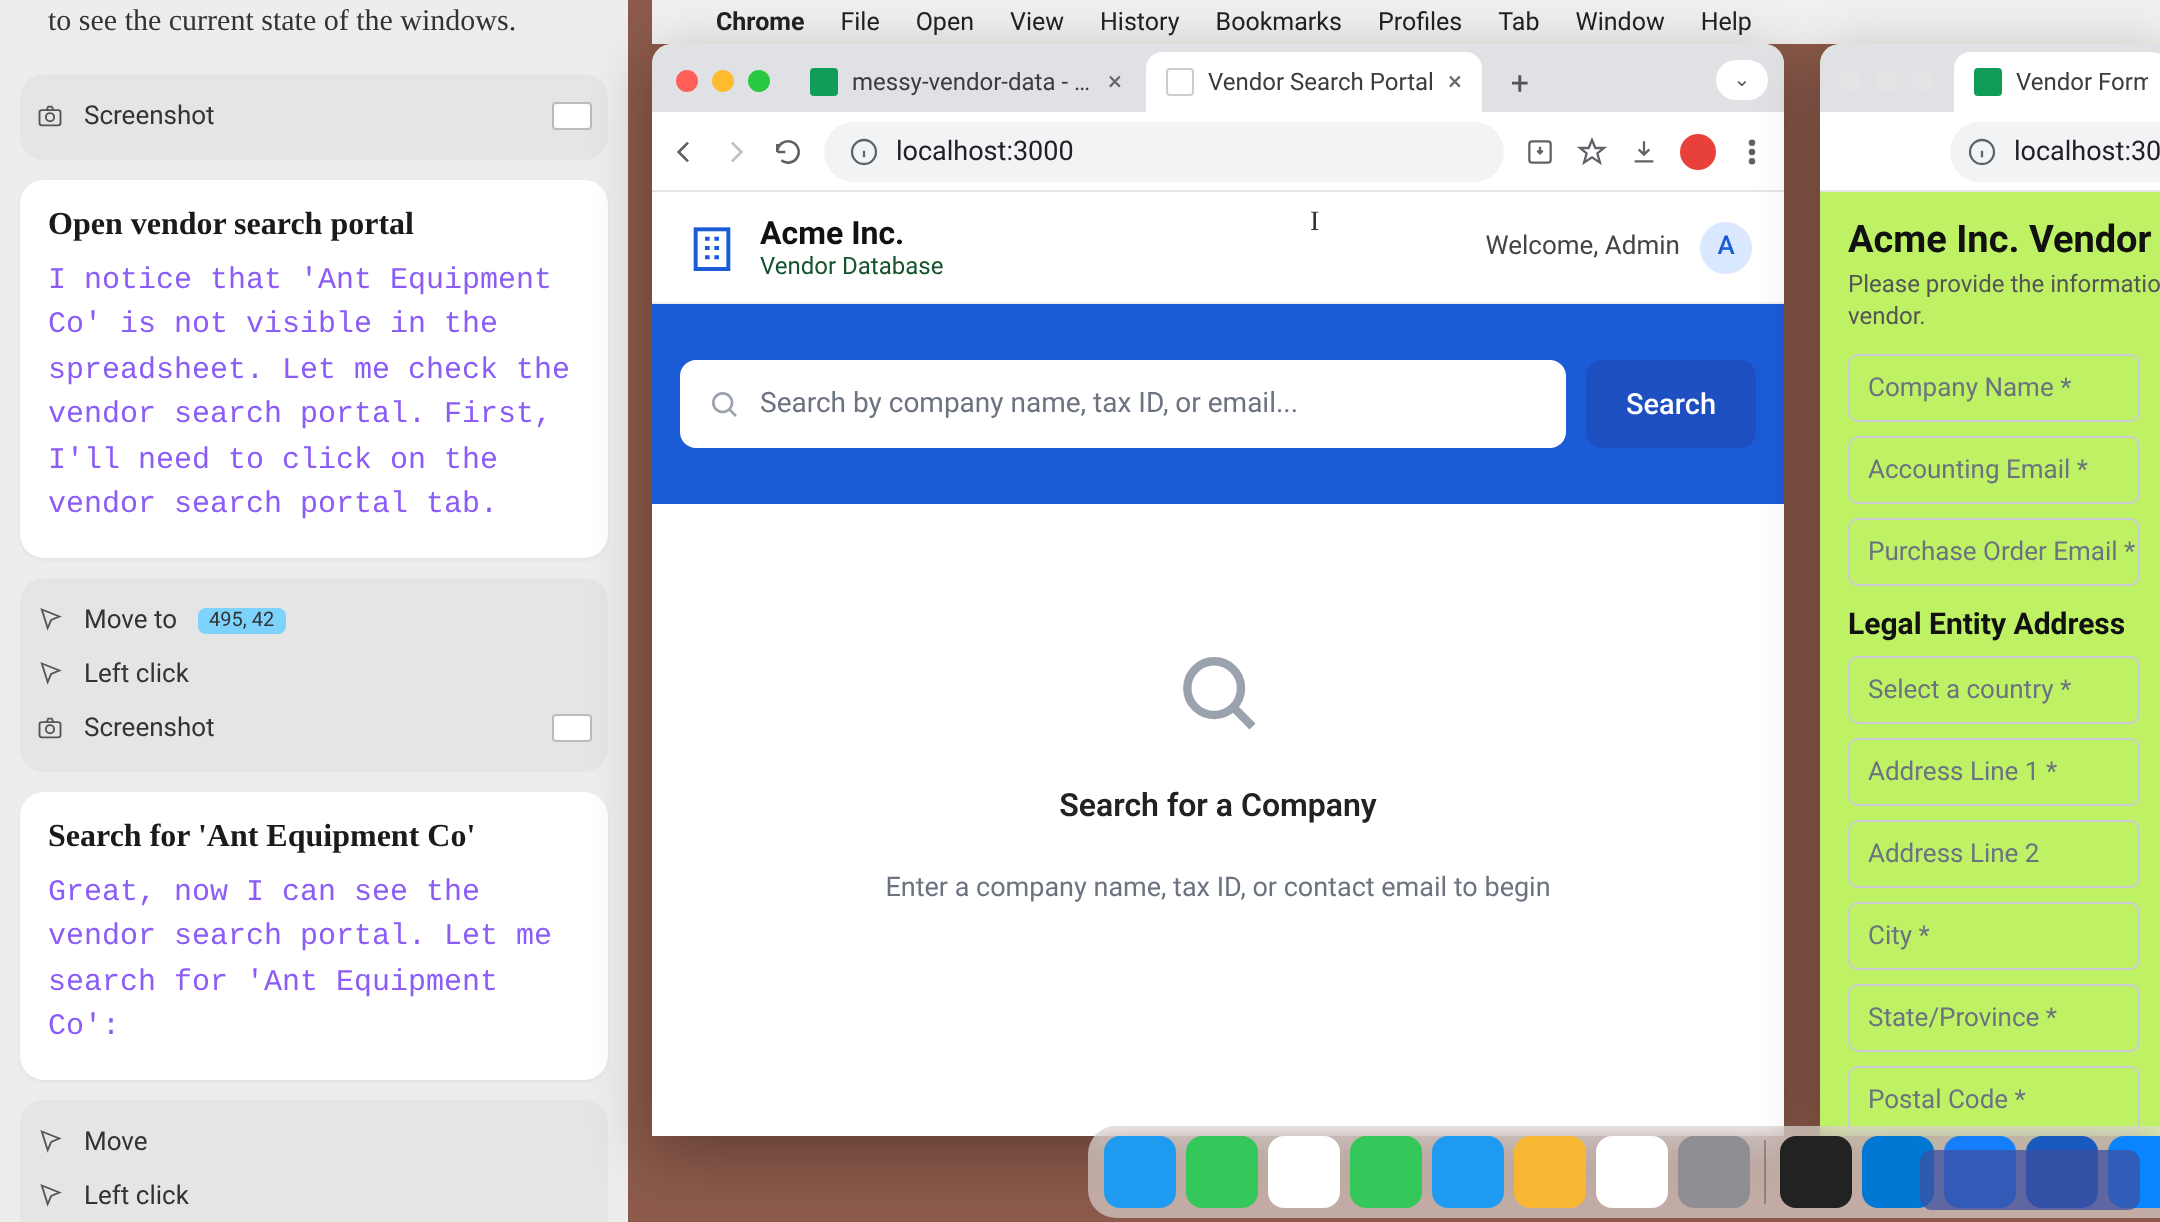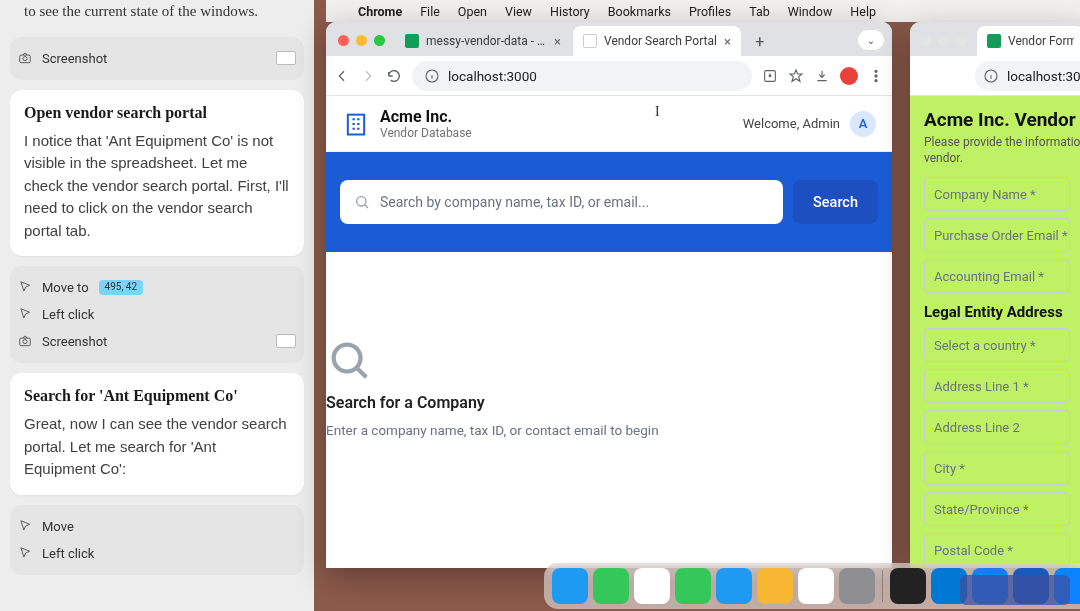--- a/index.html
+++ b/index.html
@@ -1,21 +1,21 @@
 <!DOCTYPE html>
 <html><head>
 <meta charset="utf-8">
 <style>
 *{box-sizing:border-box;margin:0;padding:0;font-family:-apple-system,BlinkMacSystemFont,"Segoe UI",Roboto,sans-serif}
 body{width:1080px;height:611px;overflow:hidden;background:#8b5a4a;position:relative}
 .sidebar{position:absolute;left:0;top:0;width:314px;height:611px;background:#ededed;padding:0 10px;overflow:hidden}
 .card{background:#fff;border-radius:12px;padding:14px 14px;margin-top:10px;box-shadow:0 1px 2px rgba(0,0,0,.05)}
 .card h3{font-family:Georgia,serif;font-size:16px;font-weight:700;margin-bottom:8px;color:#1a1a1a}
-.card p{font-family:Liberation Sans, sans-serif;font-size:15px;line-height:1.5;color:#404040}
-.action-row{display:flex;gap:10px;padding:6px 4px;font-family:ui-monospace,Menlo,monospace;font-size:13px;color:#333}
+.card p{font-family:Liberation Mono, monospace;font-size:15px;line-height:1.5;color:#8b5cf6}
+.action-row{display:flex;align-items:center;gap:10px;padding:6px 4px;font-family:ui-monospace,Menlo,monospace;font-size:13px;color:#333}
 .action-row .ic{width:14px;height:14px;flex-shrink:0;stroke:#555;stroke-width:1.6;fill:none}
 .action-row code{background:#7dd3fc;padding:1px 6px;border-radius:4px;font-size:10px}
 .mini{width:20px;height:14px;background:#fff;border:1px solid #bbb;border-radius:2px;margin-left:auto}
 .fragment{color:#333;font-family:Georgia,serif;font-size:15px;line-height:1.5;padding:0 14px 4px}
 .block{background:#e5e5e5;border-radius:12px;padding:8px 4px;margin-top:10px}
 
 .menubar{position:absolute;left:326px;top:0;width:754px;height:22px;background:rgba(248,248,248,.95);display:flex;align-items:center;padding:0 14px;gap:18px;font-size:12.5px;color:#222}
 .menubar .apple{font-size:14px}
 
 .chrome-win{position:absolute;left:326px;top:22px;width:566px;height:546px;background:#fff;border-radius:10px 10px 0 0;box-shadow:0 8px 30px rgba(0,0,0,.3);overflow:hidden}
@@ -30,28 +30,28 @@
 .tabdrop{width:26px;height:20px;background:#fff;border-radius:10px;margin:0 8px 6px auto;display:flex;align-items:center;justify-content:center;color:#555;font-size:10px}
 .toolbar{height:40px;background:#fff;border-bottom:1px solid #e4e4e4;display:flex;align-items:center;padding:0 8px;gap:10px}
 .toolbar .nav-ic{width:16px;height:16px;stroke:#5f6368;stroke-width:2;fill:none;cursor:pointer}
 .omni{flex:1;height:30px;background:#f1f3f4;border-radius:15px;display:flex;align-items:center;padding:0 12px;gap:8px;font-size:13.5px;color:#202124}
 .tbic{width:16px;height:16px;stroke:#5f6368;stroke-width:1.7;fill:none}
 .reddot{width:18px;height:18px;border-radius:50%;background:#e8413a}
 
 .page-head{height:56px;display:flex;align-items:center;padding:0 16px;gap:10px;border-bottom:1px solid #eee}
 .bld-ic{width:28px;height:28px;stroke:#1b5cd6;stroke-width:1.7;fill:none}
 .page-head .ttl{font-weight:700;font-size:16px;color:#111}
-.page-head .sub{font-size:12px;color:#737373}
+.page-head .sub{font-size:12px;color:#14532d}
 .page-head .welc{margin-left:auto;font-size:13px;color:#444}
 .avatar{width:26px;height:26px;border-radius:50%;background:#d9e7ff;color:#1b5cd6;display:flex;align-items:center;justify-content:center;font-size:13px;font-weight:500}
 .hero{background:#1b5cd6;padding:28px 14px}
 .searchrow{display:flex;gap:10px}
 .searchbox{flex:1;height:44px;background:#fff;border-radius:8px;display:flex;align-items:center;padding:0 14px;gap:10px;color:#6b7280;font-size:14px}
 .searchbtn{height:44px;padding:0 20px;background:#1e4fc0;color:#fff;border-radius:8px;display:flex;align-items:center;font-size:14.5px;font-weight:500}
-.empty{height:270px;display:flex;flex-direction:column;align-items:flex-start;justify-content:center;gap:10px}
+.empty{height:270px;display:flex;flex-direction:column;align-items:center;justify-content:center;gap:24px}
 .big-search{width:46px;height:46px;stroke:#9aa2ae;stroke-width:2.2;fill:none}
 .empty h4{font-size:16px;font-weight:600;color:#222}
 .empty p{font-size:13.5px;color:#6b7280}
 
 .second-win{position:absolute;left:910px;top:22px;width:174px;height:546px;background:#bef264;border-radius:10px 0 0 0;box-shadow:0 8px 30px rgba(0,0,0,.3);overflow:hidden}
 .second-win .tabstrip{padding-left:6px}
 .second-win .toolbar{gap:19px}
 .form-page{padding:12px 14px}
 .form-page h2{font-size:19px;font-weight:700;color:#111;margin-bottom:4px;white-space:nowrap}
 .form-page .hint{font-size:12px;color:#555;margin-bottom:12px;white-space:nowrap}
@@ -263,22 +263,22 @@
           <path d="M12 8v.01M12 11v5"></path>
         </svg>
       <span>localhost:300</span>
     </div>
   </div>
   <div class="form-page">
     <h2>Acme Inc. Vendor R</h2>
     <div class="hint">Please provide the information be</div>
     <div class="hint" style="margin-top:-10px">vendor.</div>
     <div class="field">Company Name *</div>
+    <div class="field">Accounting Email *</div>
     <div class="field">Purchase Order Email *</div>
-    <div class="field">Accounting Email *</div>
     <h3>Legal Entity Address</h3>
     <div class="field">Select a country *</div>
     <div class="field">Address Line 1 *</div>
     <div class="field">Address Line 2</div>
     <div class="field">City *</div>
     <div class="field">State/Province *</div>
     <div class="field">Postal Code *</div>
   </div>
 </div>
 

